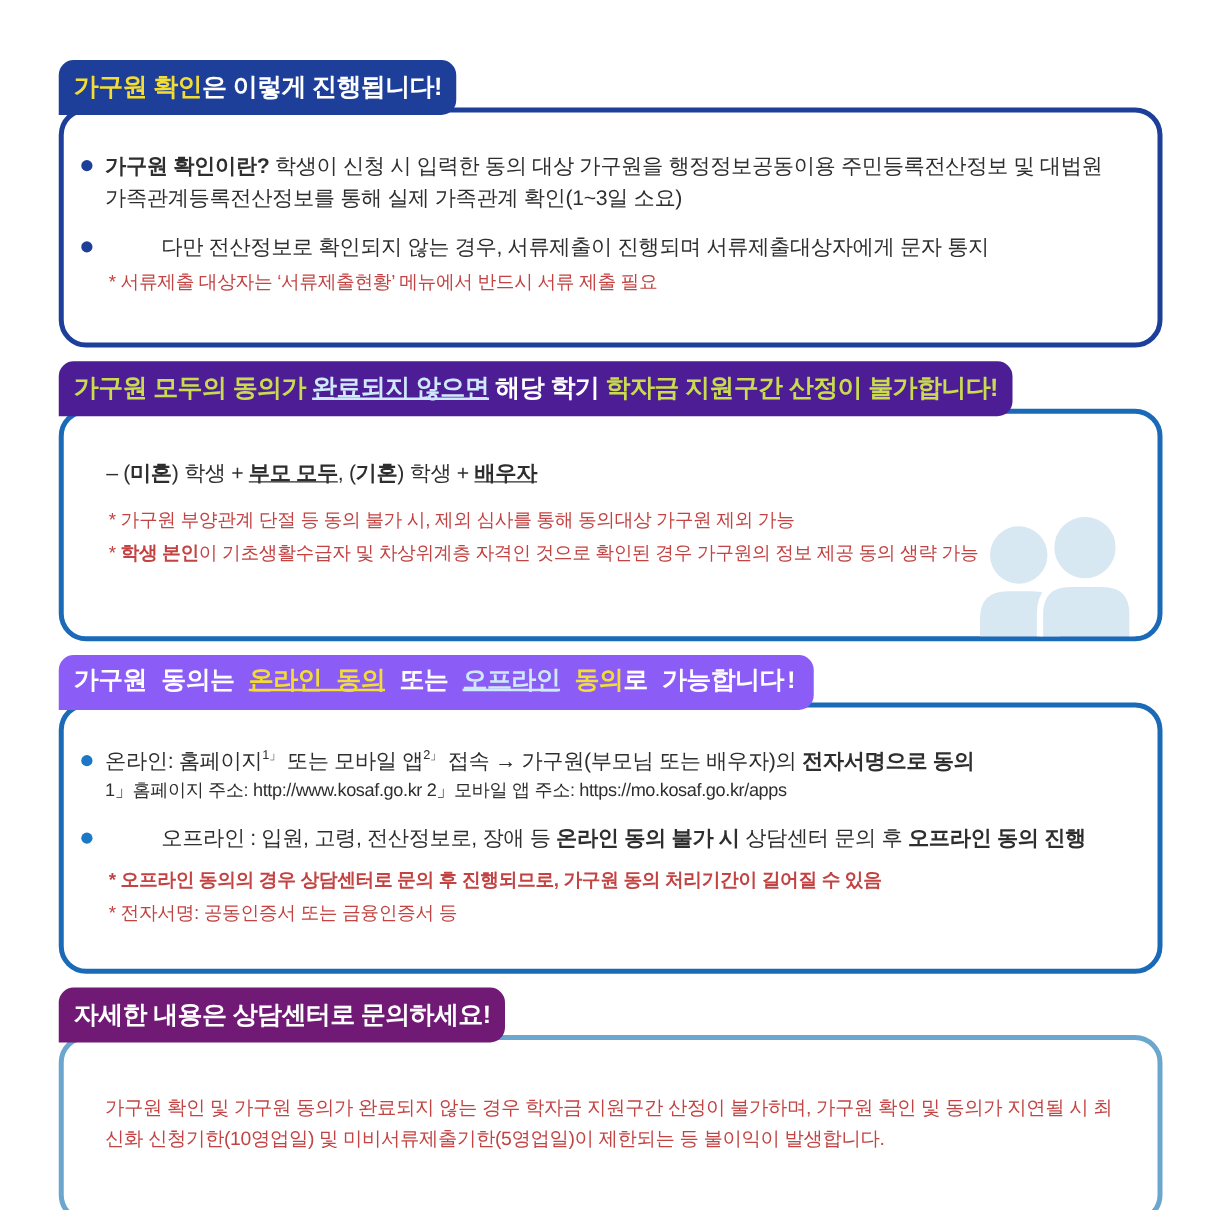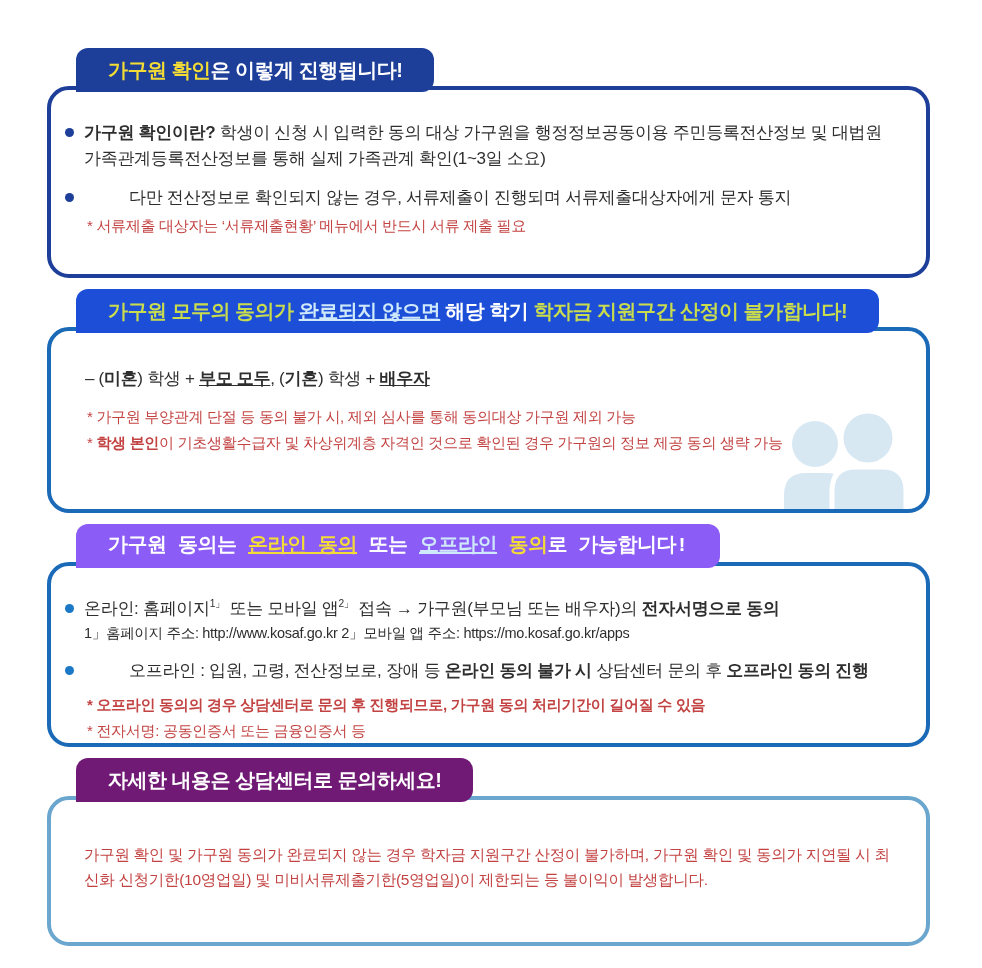--- a/index.html
+++ b/index.html
@@ -11,39 +11,38 @@
     color:#2e2e2e;
     overflow:hidden;
   }
   .section { margin-bottom:11px; width:883px; }
 
   
   .tab {
     position:relative; z-index:2;
     display:inline-block;
     height:44px; line-height:44px;
-    padding:0 32px;
+    padding:0 12px;
     border-radius:12px 12px 12px 0;
     font-size:20px; font-weight:700;
     letter-spacing:-0.5px;
     white-space:nowrap;
-    margin-left:29px;
   }
   .tab.navy  { background:#1e3f99; }
-  .tab.blue  { background:#1d4ed8; }
+  .tab.blue  { background:#4c1d95; }
   .tab.slate { background:#8b5cf6;font-family:Liberation Mono, monospace; }
   .tab.lblue { background:#701a75; }
 
   
   .box {
     position:relative;
     margin-top:-6px;
     background:#ffffff;
     border-radius:22px;
-    padding:30px 24px 0 14px;
+    padding:30px 24px 32px 14px;
     overflow:hidden;
   }
   .box.navy  { border:4px solid #1e3f99; min-height:192px; }
   .box.blue  { border:4px solid #1a6ab8; min-height:186px; }
   .box.lblue { border:4px solid #6aa6ce; min-height:150px; }
   .box.h3    { min-height:164px; }
 
   
   .line { font-size:17px; line-height:1.5; letter-spacing:-0.3px; }
   .bullet { display:flex; align-items:flex-start; }

